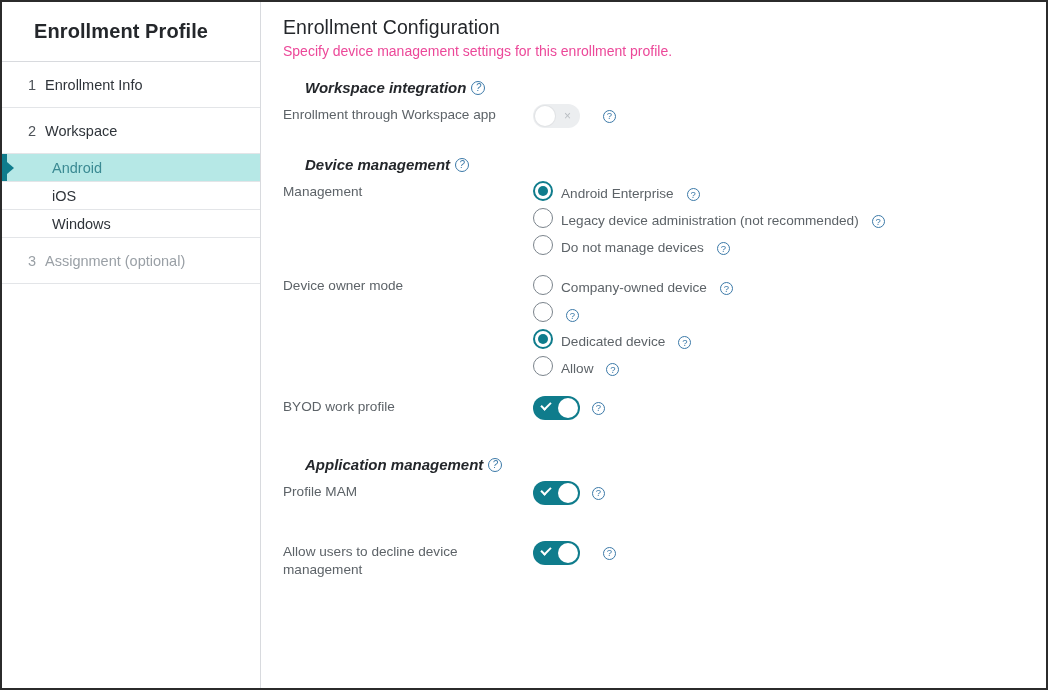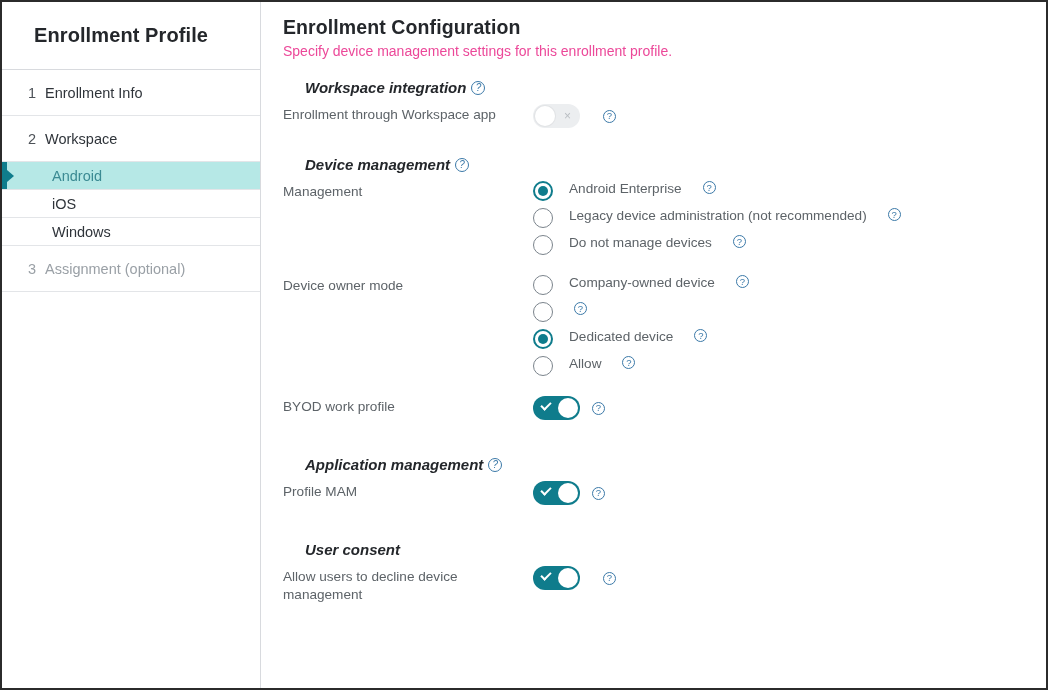--- a/index.html
+++ b/index.html
@@ -25,21 +25,21 @@
   
   .sidebar {
     width: 259px;
     flex: 0 0 259px;
     height: 100%;
     background: #ffffff;
     border-right: 1px solid #d8dade;
     position: relative;
   }
   .sidebar-title-row {
-    height: 68px;
+    height: 60px;
     border-bottom: 1px solid #d8dade;
     display: flex;
     align-items: center;
     padding-left: 32px;
   }
   .sidebar-title {
     font-size: 20px;
     font-weight: bold;
     color: #24272b;
     letter-spacing: .1px;
@@ -104,21 +104,21 @@
   
   .main {
     flex: 1 1 auto;
     height: 100%;
     padding: 14px 0 0 22px;
     overflow: hidden;
     position: relative;
   }
   .page-title {
     font-size: 19.5px;
-    font-weight: bold;
+    font-weight: normal;
     color: #24272b;
     margin: 0 0 4px 0;
     letter-spacing: .1px;
   }
   .page-subtitle {
     font-size: 14px;
     color: #ec4899;
     margin: 0 16px 20px 0;
   }
 
@@ -215,21 +215,21 @@
     width: 9px; height: 9px;
     color: #b9bec2;
     font-size: 12px;
     line-height: 8px;
     text-align: center;
   }
   .toggle.off .mark::before { content: "\00d7"; }
 
   
   .radio-group { display: flex; flex-direction: column; gap: 7px; }
-  .radio-line { display: flex; align-items: flex-start; gap: 16px; cursor: pointer; }
+  .radio-line { display: flex; align-items: flex-end; gap: 8px; cursor: pointer; }
   .radio {
     position: relative;
     width: 20px; height: 20px;
     flex: 0 0 20px;
     border-radius: 50%;
     border: 1.6px solid #7b848c;
     background: #fff;
   }
   .radio.checked {
     border: 2.4px solid #0f7c8c;
@@ -417,23 +417,20 @@
             <span class="knob"></span>
             <span class="mark"></span>
           </div>
           <span class="help" style="margin-left:12px">?</span>
         </div>
       </div>
     </div>
 
     <div class="gap-lg"></div>
 
-    <div class="section-head">
-      <span class="txt">User consent</span>
-    </div>
 
     <div class="field-row">
       <div class="field-label">Allow users to decline device management</div>
       <div class="field-control">
         <div class="ctrl-line">
           <div class="toggle on">
             <span class="knob"></span>
             <span class="mark"></span>
           </div>
           <span class="help" style="margin-left:23px">?</span>

